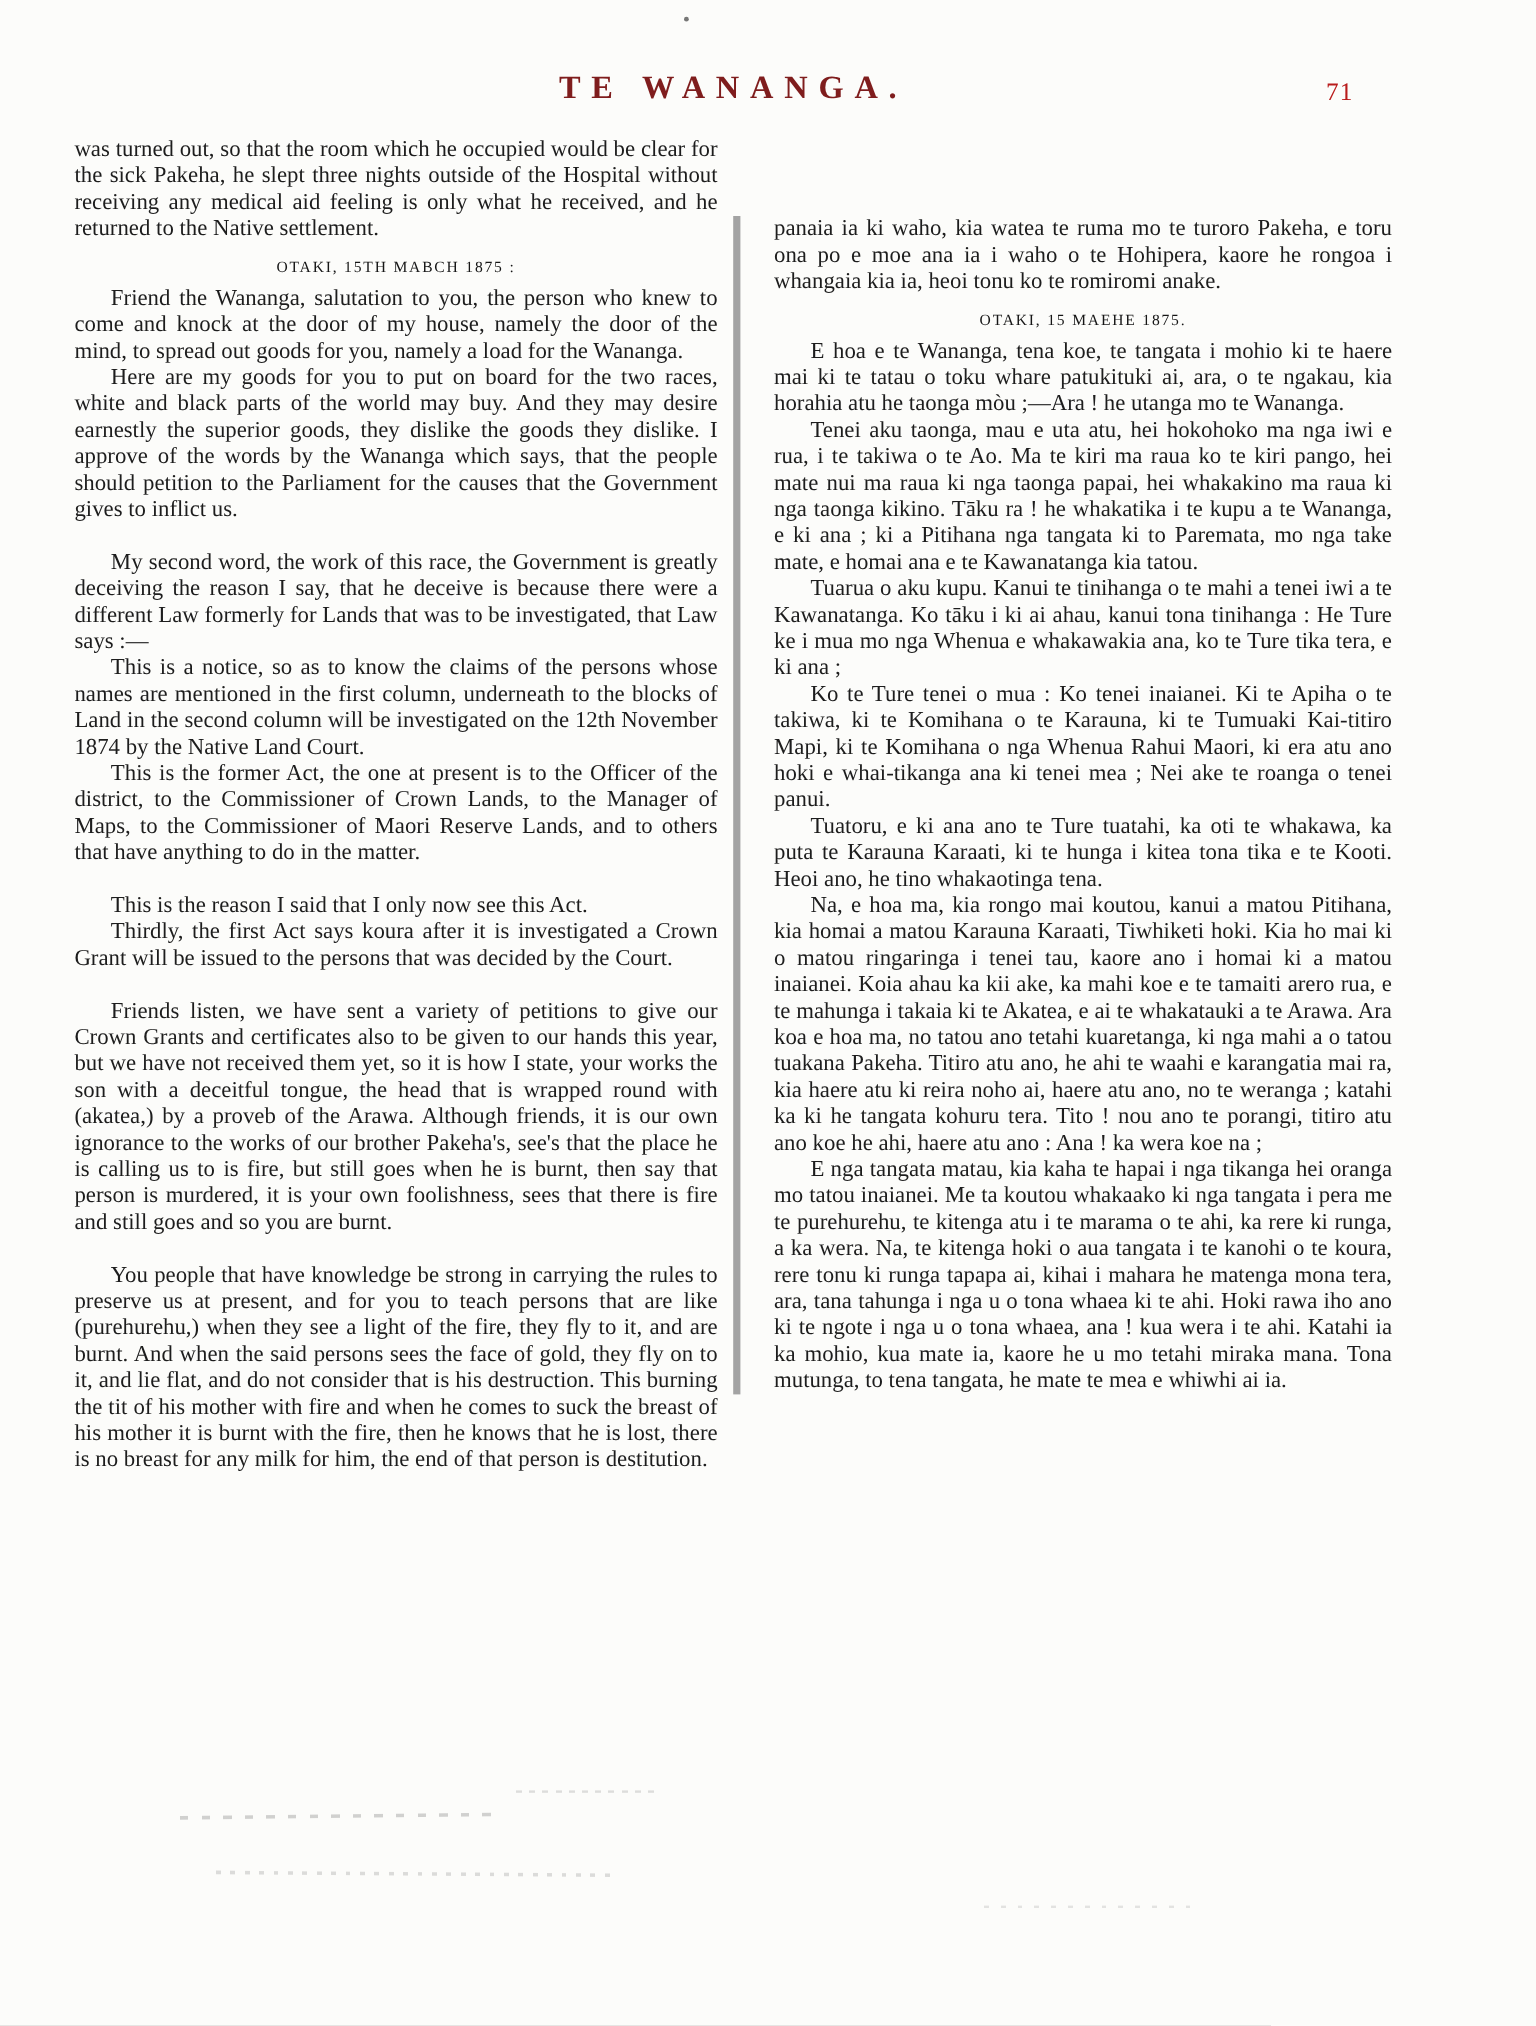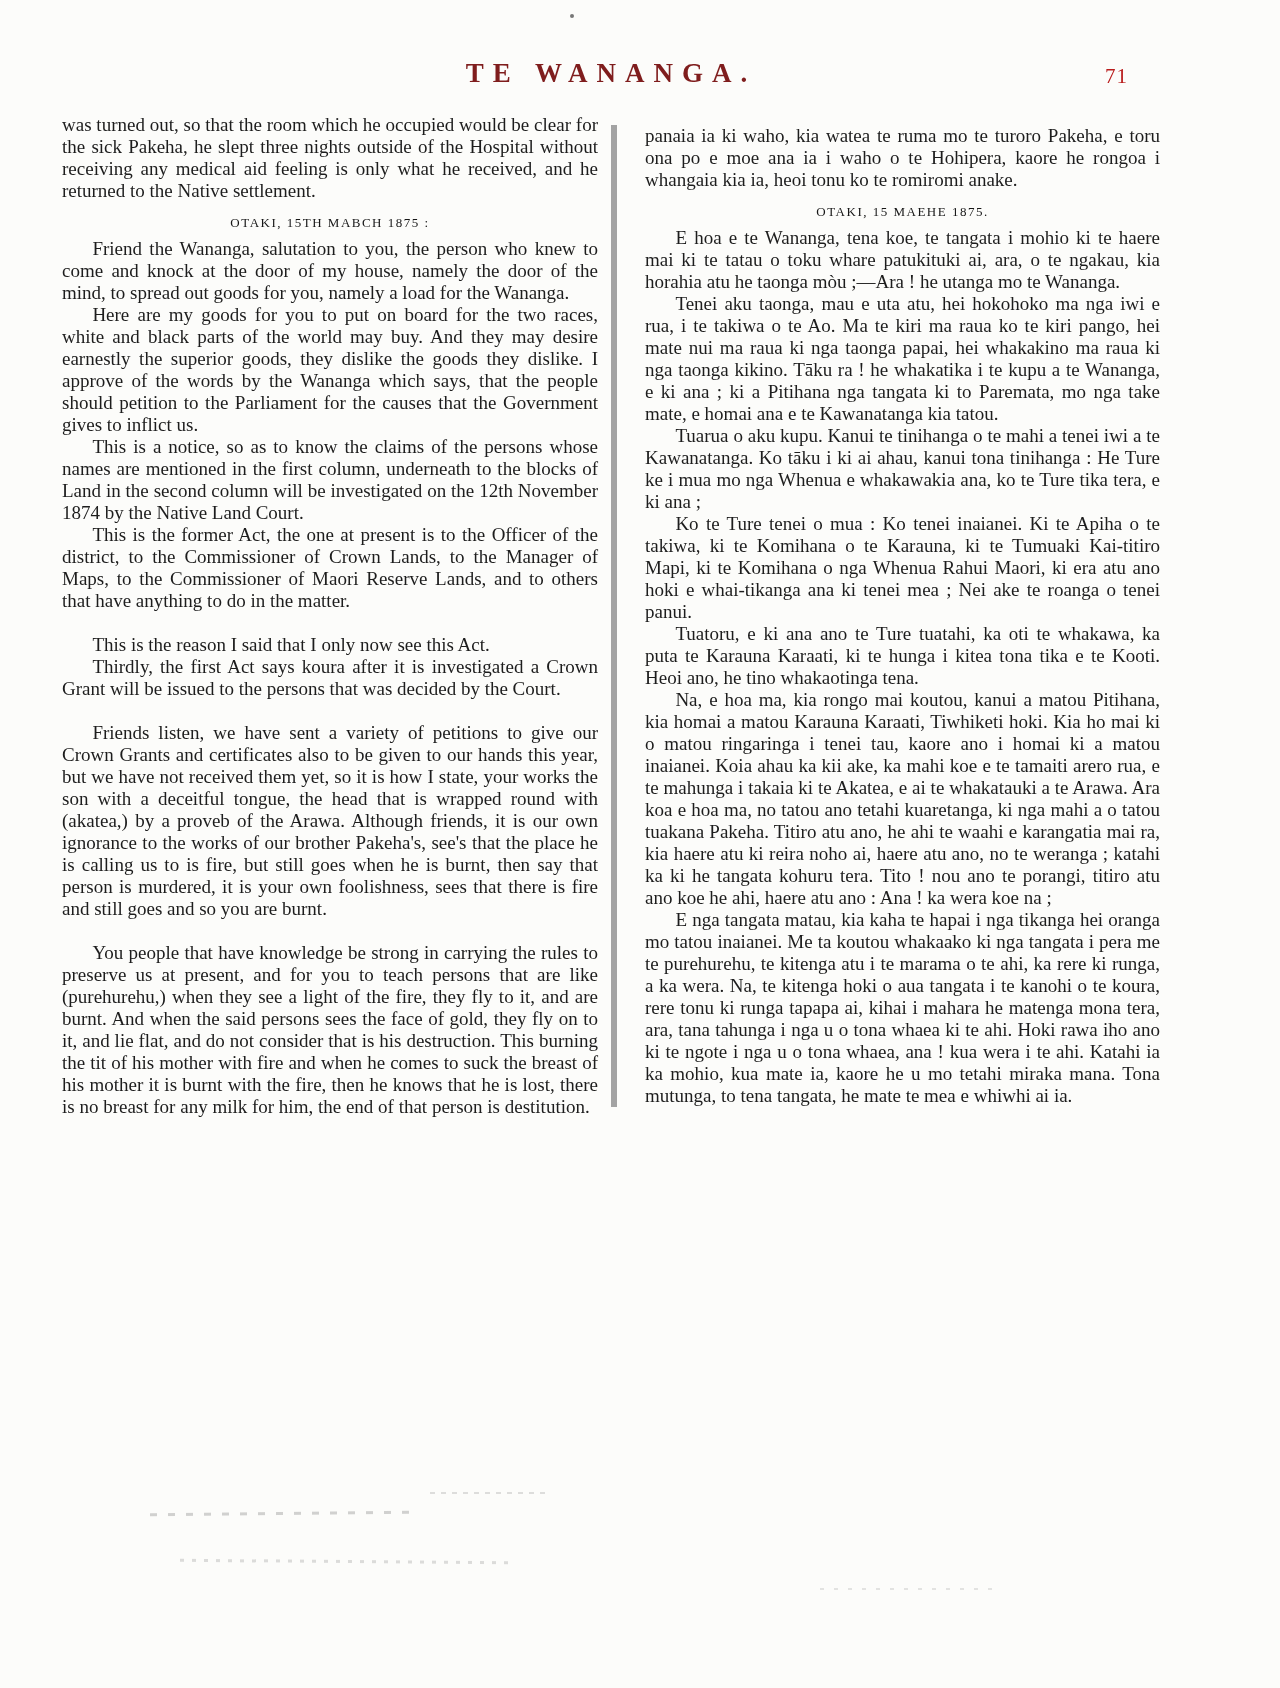--- a/index.html
+++ b/index.html
@@ -116,20 +116,21 @@
     <span class="page-number">71</span>
   </header>
 
   <main class="columns">
 
     <section class="col col-left">
       <p class="noindent">was turned out, so that the room which he occupied would be clear for the sick Pakeha, he slept three nights outside of the Hospital without receiving any medical aid feeling is only what he received, and he returned to the Native settlement.</p>
       <h2 class="dateline">OTAKI, 15TH MABCH 1875 :</h2>
       <p>Friend the Wananga, salutation to you, the person who knew to come and knock at the door of my house, namely the door of the mind, to spread out goods for you, namely a load for the Wananga.</p>
       <p>Here are my goods for you to put on board for the two races, white and black parts of the world may buy. And they may desire earnestly the superior goods, they dislike the goods they dislike. I approve of the words by the Wananga which says, that the people should petition to the Parliament for the causes that the Government gives to inflict us.</p>
+      <p class="gap">My second word, the work of this race, the Government is greatly deceiving the reason I say, that he deceive is because there were a different Law formerly for Lands that was to be investigated, that Law says :—</p>
       <p>This is a notice, so as to know the claims of the persons whose names are mentioned in the first column, underneath to the blocks of Land in the second column will be investigated on the 12th November 1874 by the Native Land Court.</p>
       <p>This is the former Act, the one at present is to the Officer of the district, to the Commissioner of Crown Lands, to the Manager of Maps, to the Commissioner of Maori Reserve Lands, and to others that have anything to do in the matter.</p>
       <p class="gap">This is the reason I said that I only now see this Act.</p>
       <p>Thirdly, the first Act says koura after it is investigated a Crown Grant will be issued to the persons that was decided by the Court.</p>
       <p class="gap">Friends listen, we have sent a variety of petitions to give our Crown Grants and certificates also to be given to our hands this year, but we have not received them yet, so it is how I state, your works the son with a deceitful tongue, the head that is wrapped round with (akatea,) by a proveb of the Arawa. Although friends, it is our own ignorance to the works of our brother Pakeha's, see's that the place he is calling us to is fire, but still goes when he is burnt, then say that person is murdered, it is your own foolishness, sees that there is fire and still goes and so you are burnt.</p>
       <p class="gap">You people that have knowledge be strong in carrying the rules to preserve us at present, and for you to teach persons that are like (purehurehu,) when they see a light of the fire, they fly to it, and are burnt. And when the said persons sees the face of gold, they fly on to it, and lie flat, and do not consider that is his destruction. This burning the tit of his mother with fire and when he comes to suck the breast of his mother it is burnt with the fire, then he knows that he is lost, there is no breast for any milk for him, the end of that person is destitution.</p>
     </section>
 
     <section class="col col-right">
       <p class="noindent">panaia ia ki waho, kia watea te ruma mo te turoro Pakeha, e toru ona po e moe ana ia i waho o te Hohipera, kaore he rongoa i whangaia kia ia, heoi tonu ko te romiromi anake.</p>

